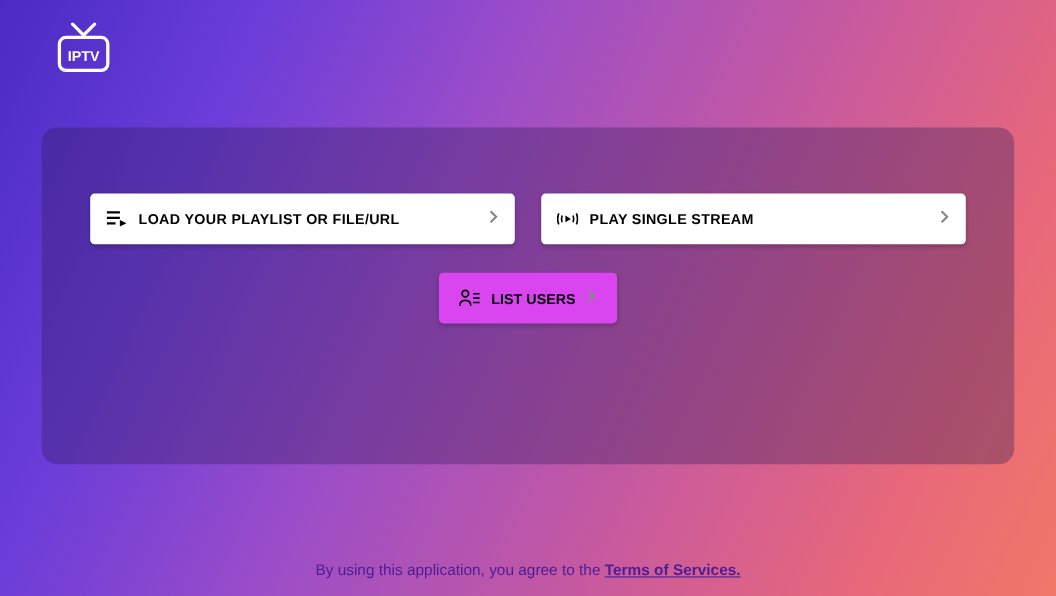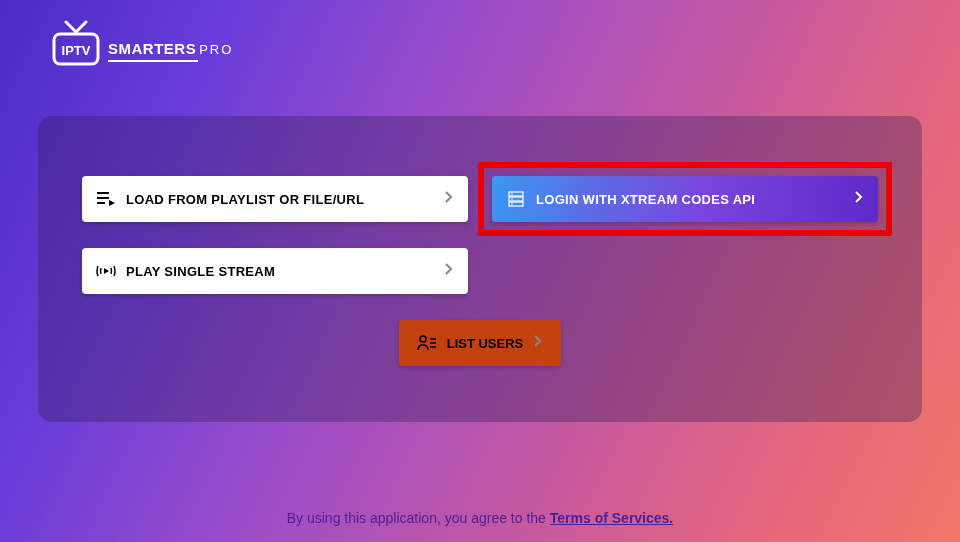--- a/index.html
+++ b/index.html
@@ -109,21 +109,21 @@
     }
     .option-button.selected .chevron path {
       stroke: white;
     }
     .center-button-row {
       display: flex;
       justify-content: center;
       margin-top: 26px;
     }
     .center-button {
-      background: #c2410c;
+      background: #d946ef;
       border-radius: 4px;
       height: 46px;
       display: flex;
       align-items: center;
       padding: 0 18px;
       cursor: pointer;
       box-shadow: 0 2px 4px rgba(0,0,0,0.2);
     }
     .center-button .icon {
       width: 20px;
@@ -157,67 +157,43 @@
 <body>
 
 <div class="logo-area">
   <div class="logo-tv">
     <svg width="58" height="48" viewBox="0 0 58 48">
       <path d="M 18 2 L 28 12 L 38 2" stroke="white" stroke-width="3" fill="none" stroke-linecap="round"></path>
       <rect x="6" y="14" width="44" height="30" rx="6" stroke="white" stroke-width="3" fill="none"></rect>
       <text x="28" y="35" font-size="13" font-weight="bold" fill="white" text-anchor="middle" font-family="Arial">IPTV</text>
     </svg>
   </div>
-  <div class="logo-text-container">
-    <span class="logo-brand">SMARTERS</span><span class="logo-pro">PRO</span>
-    <div class="logo-underline"></div>
-  </div>
 </div>
 
 <div class="panel">
   <div class="button-grid">
 
     <div class="option-button">
       <span class="icon">
         <svg width="18" height="16" viewBox="0 0 18 16">
           <line x1="0" y1="2" x2="12" y2="2" stroke="#000" stroke-width="2"></line>
           <line x1="0" y1="7" x2="12" y2="7" stroke="#000" stroke-width="2"></line>
           <line x1="0" y1="12" x2="8" y2="12" stroke="#000" stroke-width="2"></line>
           <polygon points="12,9 18,12 12,15" fill="#000"></polygon>
         </svg>
       </span>
-      <span class="label">LOAD FROM PLAYLIST OR FILE/URL</span>
+      <span class="label">LOAD YOUR PLAYLIST OR FILE/URL</span>
       <span class="chevron">
         <svg width="10" height="14" viewBox="0 0 10 14">
             <path d="M 2 2 L 7 7 L 2 12" stroke="#888" stroke-width="2" fill="none"></path>
           </svg>
       </span>
     </div>
 
 
-    <div class="highlight-wrap">
-      <div class="option-button selected">
-        <span class="icon">
-          <svg width="18" height="18" viewBox="0 0 18 18">
-            <rect x="2" y="2" width="14" height="4" stroke="white" stroke-width="1.2" fill="none"></rect>
-            <rect x="2" y="7" width="14" height="4" stroke="white" stroke-width="1.2" fill="none"></rect>
-            <rect x="2" y="12" width="14" height="4" stroke="white" stroke-width="1.2" fill="none"></rect>
-            <circle cx="5" cy="4" r="0.8" fill="white"></circle>
-            <circle cx="5" cy="9" r="0.8" fill="white"></circle>
-            <circle cx="5" cy="14" r="0.8" fill="white"></circle>
-          </svg>
-        </span>
-        <span class="label">LOGIN WITH XTREAM CODES API</span>
-        <span class="chevron">
-          <svg width="10" height="14" viewBox="0 0 10 14">
-              <path d="M 2 2 L 7 7 L 2 12" stroke="white" stroke-width="2" fill="none"></path>
-            </svg>
-        </span>
-      </div>
-    </div>
 
     <div class="option-button">
       <span class="icon">
         <svg width="20" height="16" viewBox="0 0 20 16">
           <path d="M 2 3 Q 0 8 2 13" stroke="#000" stroke-width="1.5" fill="none"></path>
           <path d="M 5 5 Q 4 8 5 11" stroke="#000" stroke-width="1.5" fill="none"></path>
           <polygon points="8,5 13,8 8,11" fill="#000"></polygon>
           <path d="M 15 5 Q 16 8 15 11" stroke="#000" stroke-width="1.5" fill="none"></path>
           <path d="M 18 3 Q 20 8 18 13" stroke="#000" stroke-width="1.5" fill="none"></path>
         </svg>

